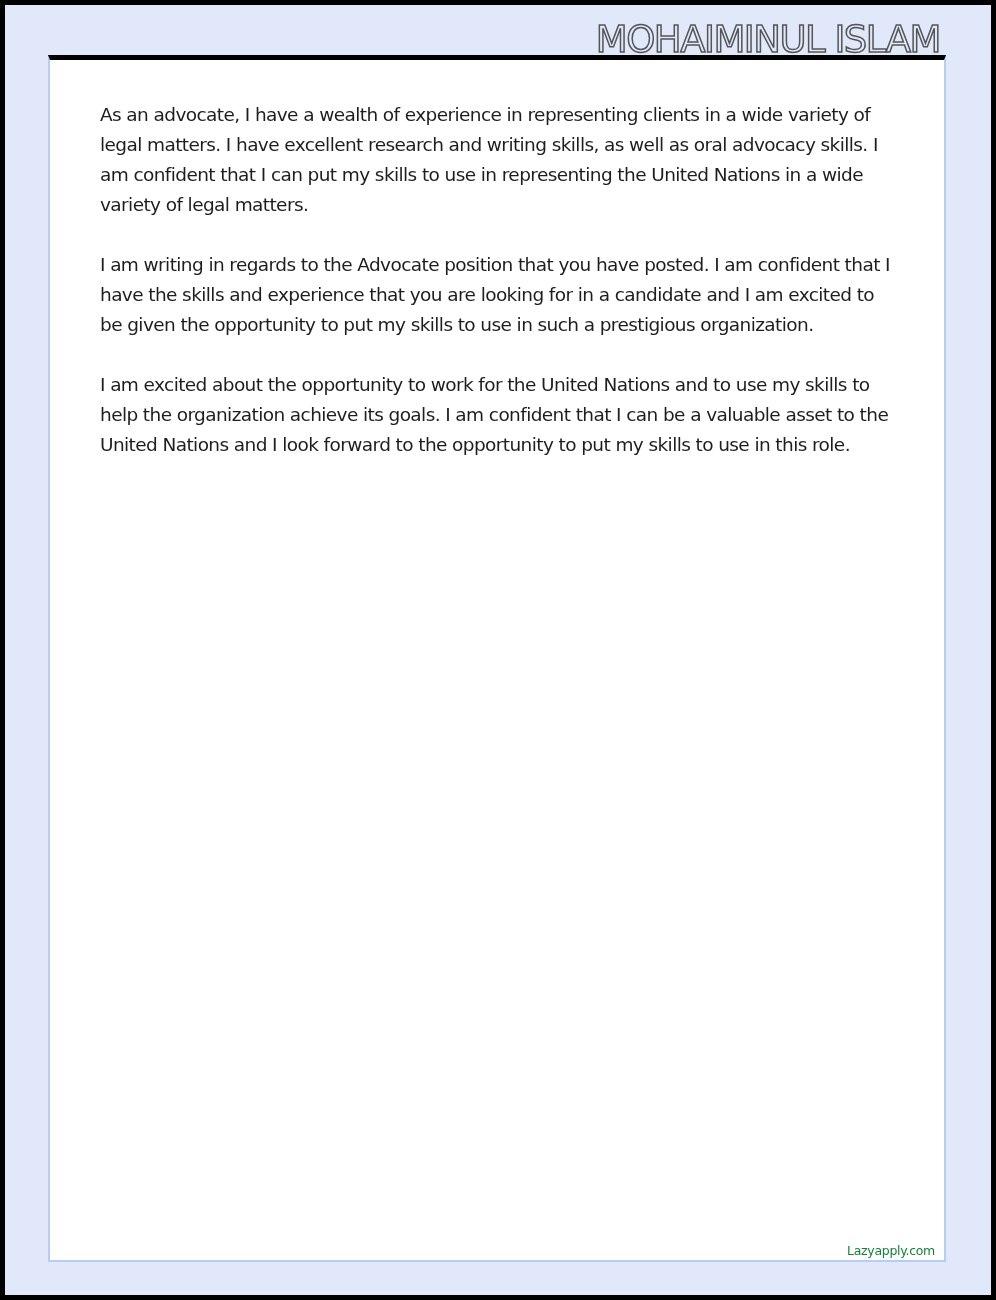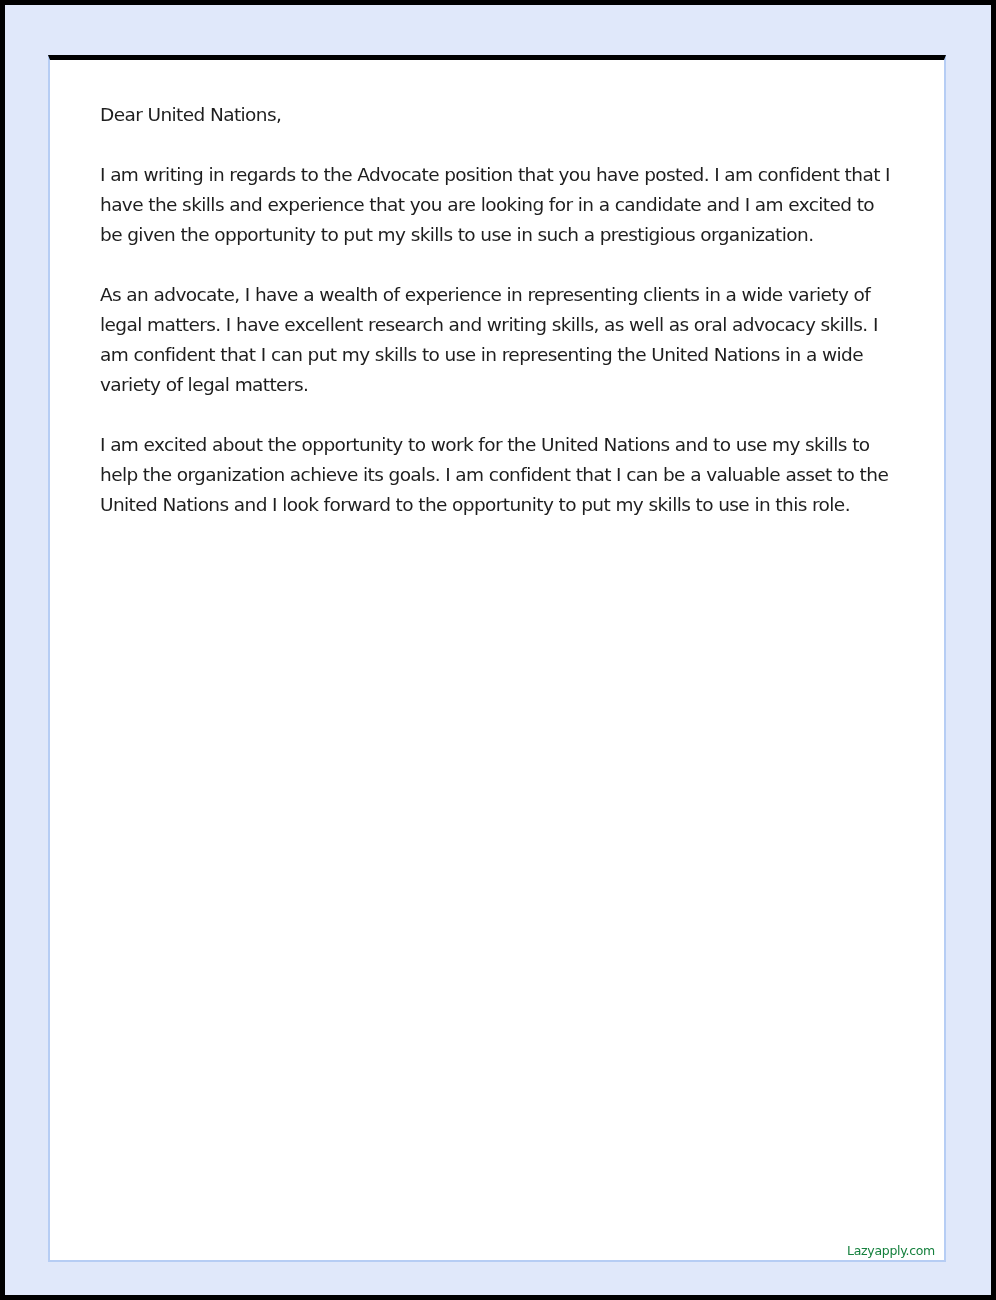--- a/index.html
+++ b/index.html
@@ -42,22 +42,22 @@
   .date { color: #1a86e0; }
   .footer {
     position: absolute; right: 9px; bottom: 2px;
     font-size: 12.5px; color: #15803d; letter-spacing: -0.3px;
   }
 </style>
 </head>
 <body>
 
 <div class="frame">
+  <div class="name">MOHAIMINUL ISLAM</div>
   <div class="card">
     <div class="body">
-      <p>Dear United Nations,</p>
+      <p>As an advocate, I have a wealth of experience in representing clients in a wide variety of legal matters. I have excellent research and writing skills, as well as oral advocacy skills. I am confident that I can put my skills to use in representing the United Nations in a wide variety of legal matters.</p>
       <p>I am writing in regards to the Advocate position that you have posted. I am confident that I have the skills and experience that you are looking for in a candidate and I am excited to be given the opportunity to put my skills to use in such a prestigious organization.</p>
-      <p>As an advocate, I have a wealth of experience in representing clients in a wide variety of legal matters. I have excellent research and writing skills, as well as oral advocacy skills. I am confident that I can put my skills to use in representing the United Nations in a wide variety of legal matters.</p>
       <p class="last">I am excited about the opportunity to work for the United Nations and to use my skills to help the organization achieve its goals. I am confident that I can be a valuable asset to the United Nations and I look forward to the opportunity to put my skills to use in this role.</p>
     </div>
     <div class="footer">Lazyapply.com</div>
   </div>
 </div>
 
 </body></html>

